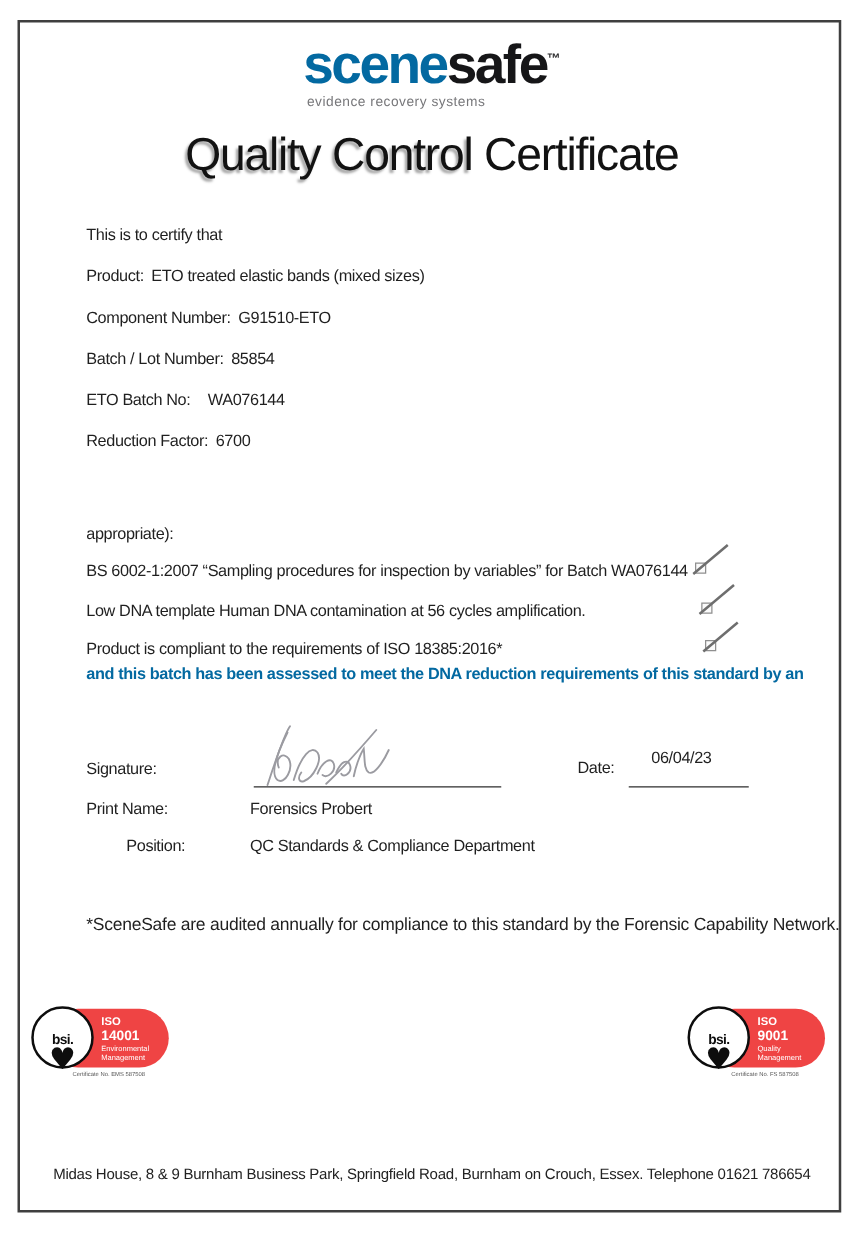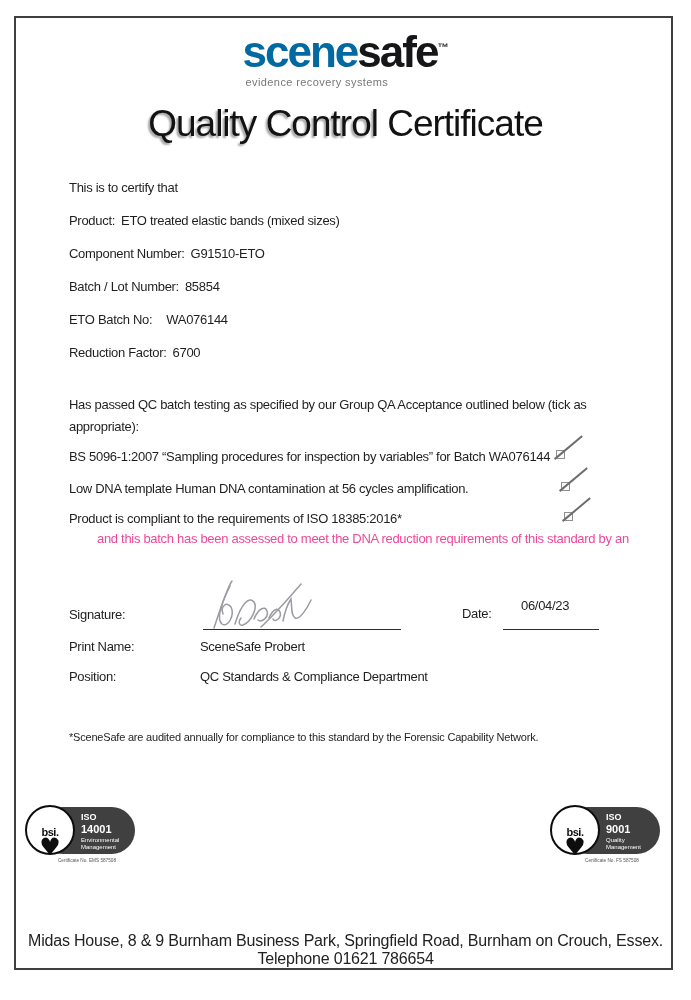--- a/index.html
+++ b/index.html
@@ -19,37 +19,37 @@
   
   .title { position:absolute; top:103px; left:0; width:100%; text-align:center; font-size:37px; letter-spacing:-1px; color:#121212; }
   .title-bold { font-weight:400; text-shadow:-2px 2px 2px rgba(0,0,0,0.35); }
   .title-reg { font-weight:400; }
 
   
   .bline { position:absolute; left:69px; font-size:13px; letter-spacing:-0.3px; white-space:nowrap; color:#1f1f1f; }
   .fld-label { display:inline-block; }
   .fld-value { display:inline-block; margin-left:6px; }
 
-  .red { color:#ec4899; font-weight:400;margin-left:28px; }
+  .red { color:#0369a1; font-weight:700; }
 
   
   .cb { position:absolute; width:9px; height:9px; border:1px solid #8f8f8f; background:#fbfbfb; }
   .cb .tick { position:absolute; left:-2px; bottom:-2px; width:36px; height:1.6px; background:#6e6e6e; transform:rotate(-40deg); transform-origin:left bottom; }
 
   
   .sig-line { position:absolute; border-top:1.4px solid #2e2e2e; }
   .sig-svg { position:absolute; left:207px; top:578px; }
 
   
-  .footnote { position:absolute; left:69px; top:731px; font-size:11px; letter-spacing:-0.2px; color:#1f1f1f; white-space:nowrap; }
-  .footer { position:absolute; top:932px; left:0; width:100%; text-align:center; font-size:16px; letter-spacing:-0.2px; color:#222; }
+  .footnote { position:absolute; left:69px; top:731px; font-size:14px; letter-spacing:-0.2px; color:#1f1f1f; white-space:nowrap; }
+  .footer { position:absolute; top:932px; left:0; width:100%; text-align:center; font-size:12px; letter-spacing:-0.2px; color:#222; }
 
   
   .badge { position:absolute; width:132px; height:64px; }
-  .badge-pill { position:absolute; left:14px; top:2px; width:96px; height:47px; background:#404040; border-radius:24px; color:#ffffff; padding:6px 6px 4px 42px; }
+  .badge-pill { position:absolute; left:14px; top:2px; width:96px; height:47px; background:#ef4444; border-radius:24px; color:#ffffff; padding:6px 6px 4px 42px; }
   .badge-iso { font-size:9px; font-weight:700; line-height:1.1; }
   .badge-num { font-size:11px; font-weight:700; line-height:1.1; }
   .badge-sub { font-size:6px; line-height:1.25; margin-top:2px; }
   .badge-circle { position:absolute; left:0; top:0; width:50px; height:50px; border-radius:50%; background:#ffffff; border:2.5px solid #0d0d0d; text-align:center; z-index:2; }
   .bsi-text { display:block; font-size:11px; font-weight:700; color:#0d0d0d; margin-top:20px; line-height:1; letter-spacing:-0.5px; }
   .kitemark { display:block; font-family:"DejaVu Sans", sans-serif; font-size:24px; line-height:0.95; color:#0d0d0d; margin-top:-2px; }
   .badge-cert { position:absolute; top:53px; left:0; width:124px; text-align:center; font-size:6px; color:#555; transform:scale(0.78); transform-origin:center top; }
 </style>
 </head>
 <body>
@@ -77,24 +77,23 @@
   <div class="bline" style="top:279px;">
     <span class="fld-label">Batch / Lot Number:</span><span class="fld-value">85854</span>
   </div>
   <div class="bline" style="top:312px;">
     <span class="fld-label">ETO Batch No:</span><span class="fld-value" style="margin-left:14px;">WA076144</span>
   </div>
   <div class="bline" style="top:345px;">
     <span class="fld-label">Reduction Factor:</span><span class="fld-value">6700</span>
   </div>
 
-  <div class="bline" style="top:397px;">Has passed QC batch testing as specified by our Group QA Acceptance outlined below (tick as</div>
   <div class="bline" style="top:419px;">appropriate):</div>
 
-  <div class="bline" style="top:449px;">BS 5096-1:2007 “Sampling procedures for inspection by variables” for Batch WA076144</div>
+  <div class="bline" style="top:449px;">BS 6002-1:2007 “Sampling procedures for inspection by variables” for Batch WA076144</div>
   <div class="cb" style="left:556px; top:450px;">
       <div class="tick"></div>
     </div>
 
   <div class="bline" style="top:481px;">Low DNA template Human DNA contamination at 56 cycles amplification.</div>
   <div class="cb" style="left:561px; top:482px;">
       <div class="tick"></div>
     </div>
 
   <div class="bline" style="top:511px;">Product is compliant to the requirements of ISO 18385:2016*</div>
@@ -116,23 +115,23 @@
       <path d="M94,6 C82,20 68,36 54,49"></path>
     </g>
   </svg>
   <div class="sig-line" style="left:203px; top:629px; width:198px;"></div>
 
   <div class="bline" style="left:462px; top:606px;">Date:</div>
   <div class="bline" style="left:521px; top:598px;">06/04/23</div>
   <div class="sig-line" style="left:503px; top:629px; width:96px;"></div>
 
   <div class="bline" style="top:639px;">Print Name:</div>
-  <div class="bline" style="left:200px; top:639px;">SceneSafe Probert</div>
+  <div class="bline" style="left:200px; top:639px;">Forensics Probert</div>
 
-  <div class="bline" style="top:669px;">Position:</div>
+  <div class="bline" style="top:669px;margin-left:32px;">Position:</div>
   <div class="bline" style="left:200px; top:669px;">QC Standards &amp; Compliance Department</div>
 
   <div class="footnote">*SceneSafe are audited annually for compliance to this standard by the Forensic Capability Network.</div>
 
   <div class="badge" style="left:25px; top:805px;">
     <div class="badge-pill">
       <div class="badge-iso">ISO</div>
       <div class="badge-num">14001</div>
       <div class="badge-sub">
         <div>Environmental</div>

